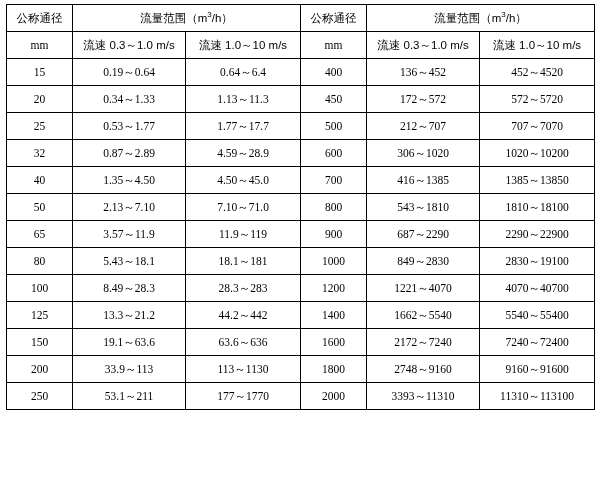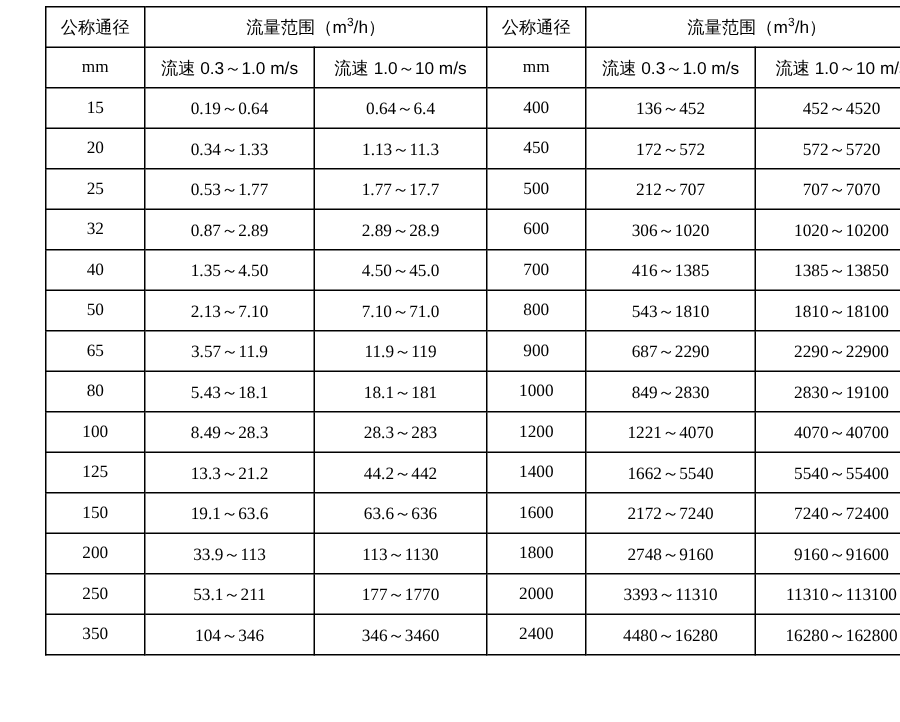--- a/index.html
+++ b/index.html
@@ -13,21 +13,20 @@
     font-family: "Liberation Sans", sans-serif;
     color: #000000;
     overflow: hidden;
   }
   .sheet {
     width: 484px;
     height: 481px;
     box-sizing: border-box;
     padding: 4px 6px 4px 6px;
     background: #ffffff;
-    margin-left: 24px;
   }
   table.flow-table {
     border-collapse: collapse;
     width: 588px;
     table-layout: fixed;
   }
   table.flow-table td,
   table.flow-table th {
     border: 1px solid #000000;
     text-align: center;
@@ -120,21 +119,21 @@
           <td class="num">25</td>
           <td class="num">0.53～1.77</td>
           <td class="num">1.77～17.7</td>
           <td class="num">500</td>
           <td class="num">212～707</td>
           <td class="num">707～7070</td>
         </tr>
         <tr>
           <td class="num">32</td>
           <td class="num">0.87～2.89</td>
-          <td class="num">2.89～28.9</td>
+          <td class="num">4.59～28.9</td>
           <td class="num">600</td>
           <td class="num">306～1020</td>
           <td class="num">1020～10200</td>
         </tr>
         <tr>
           <td class="num">40</td>
           <td class="num">1.35～4.50</td>
           <td class="num">4.50～45.0</td>
           <td class="num">700</td>
           <td class="num">416～1385</td>
@@ -197,23 +196,15 @@
           <td class="num">9160～91600</td>
         </tr>
         <tr>
           <td class="num">250</td>
           <td class="num">53.1～211</td>
           <td class="num">177～1770</td>
           <td class="num">2000</td>
           <td class="num">3393～11310</td>
           <td class="num">11310～113100</td>
         </tr>
-        <tr>
-          <td class="num">350</td>
-          <td class="num">104～346</td>
-          <td class="num">346～3460</td>
-          <td class="num">2400</td>
-          <td class="num">4480～16280</td>
-          <td class="num">16280～162800</td>
-        </tr>
       </tbody>
   </table>
 </div>
 
 </body></html>

